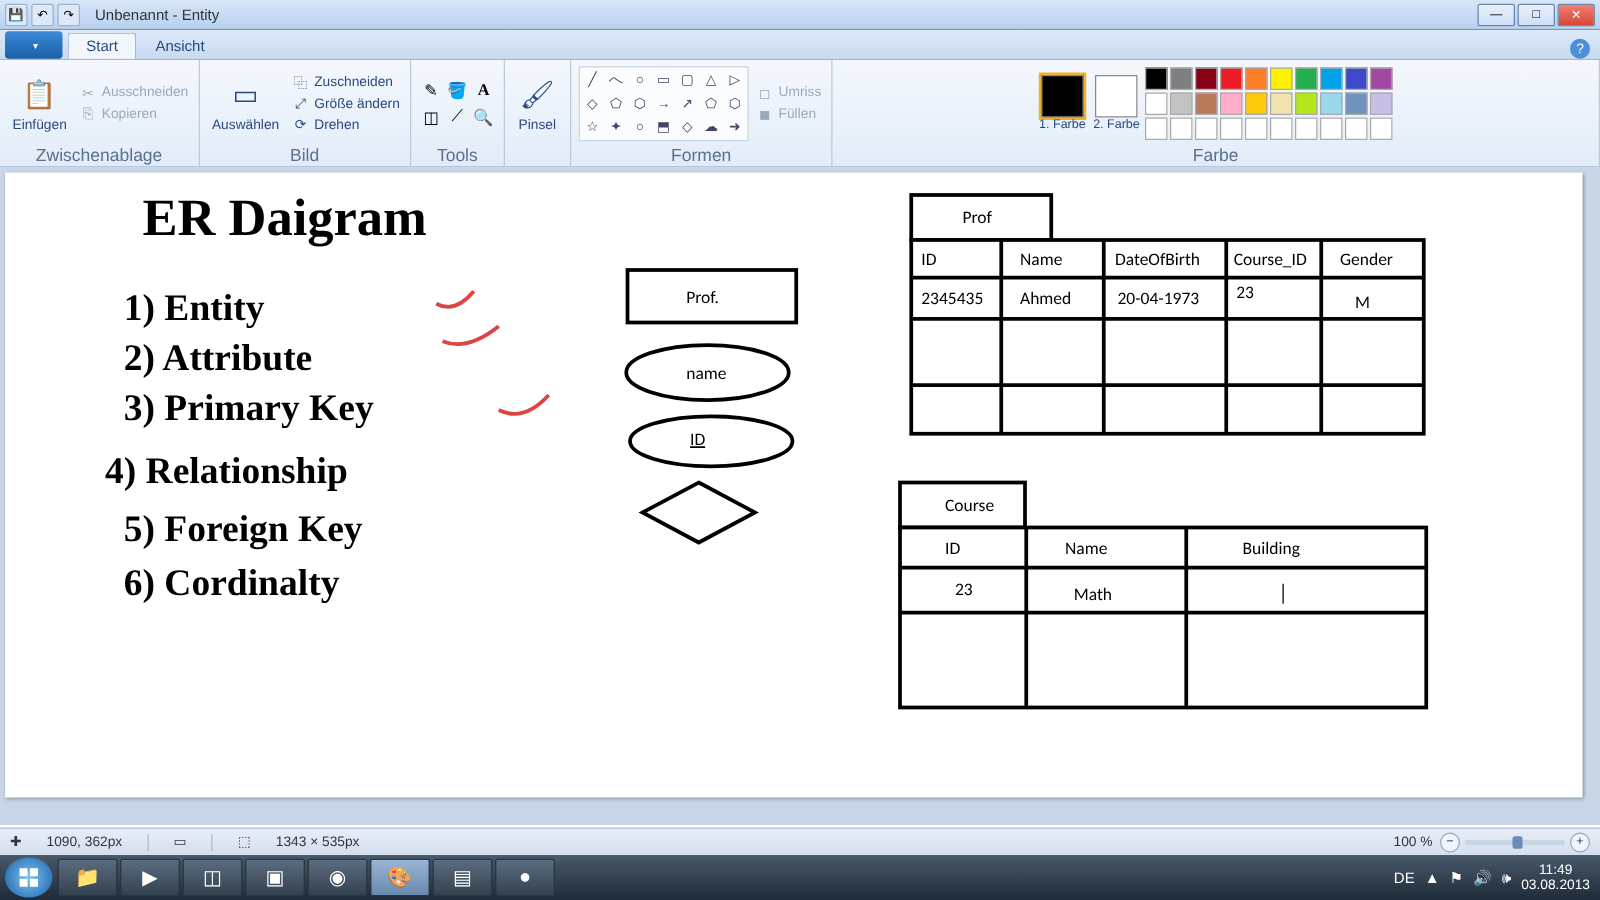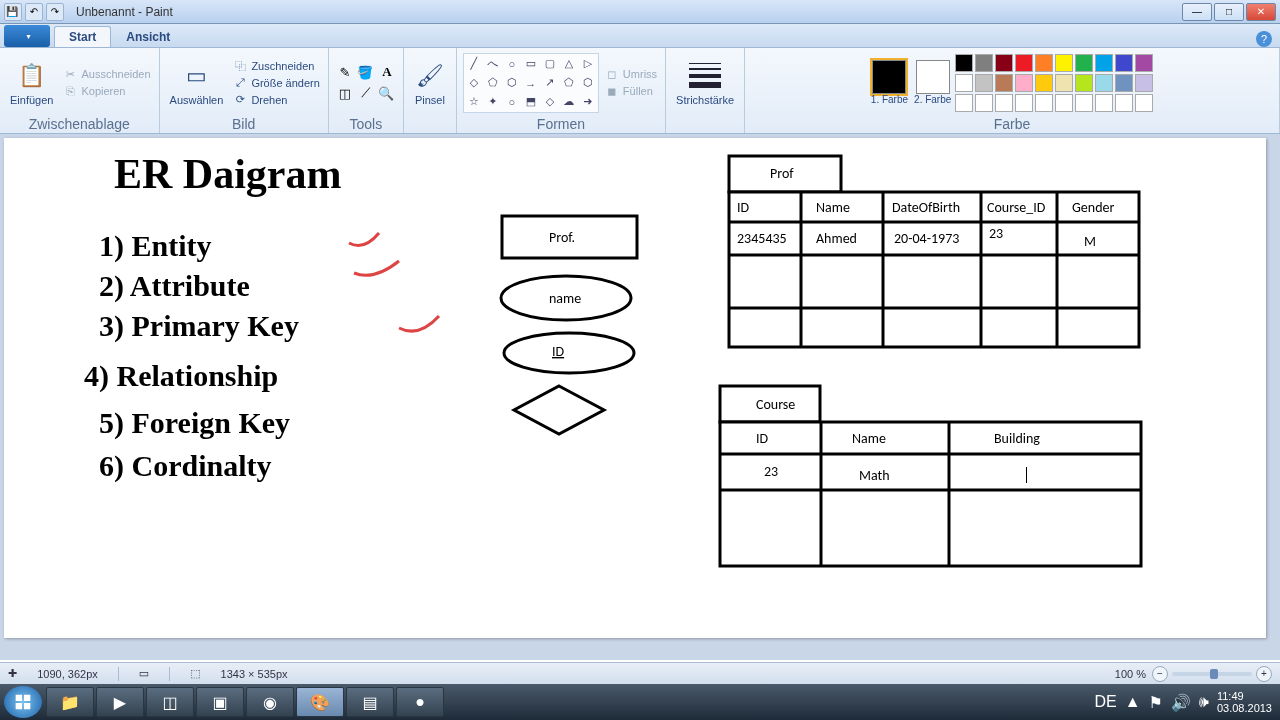--- a/index.html
+++ b/index.html
@@ -11,21 +11,21 @@
 .titlebar .qat-icon { width:18px; height:18px; background:#dde9f7; border:1px solid #9cb4d3; border-radius:2px; display:flex; align-items:center; justify-content:center; font-size:10px;}
 .titlebar .title { margin-left:12px; font-size:12px; color:#333;}
 .titlebar .winbtns { margin-left:auto; display:flex;}
 .winbtn { width:30px; height:18px; border:1px solid #6b88ab; margin-left:2px; display:flex; align-items:center; justify-content:center; font-size:10px; background:linear-gradient(#e8f0fb,#cce0f6); border-radius:2px;}
 .winbtn.close { background:linear-gradient(#f08070,#d64838); color:#fff;}
 
 
 .ribbon-tabs { height:24px; background:linear-gradient(#dce9f8,#c8daf0); display:flex; align-items:flex-end; border-bottom:1px solid #9db7d4;}
 .file-btn { width:46px; height:22px; margin:0 4px; background:linear-gradient(#3b8ad8,#1a5fa8); border-radius:3px; display:flex; align-items:center; justify-content:center; color:#fff; font-size:11px;}
 .file-btn::after{content:"▾"; font-size:8px; margin-left:3px;}
-.tab { padding:3px 14px; font-size:12px; color:#2a4a80; background:transparent; border:1px solid transparent; border-bottom:none; border-radius:3px 3px 0 0;font-weight:bold;}
+.tab { padding:3px 14px; font-size:12px; color:#2a4a80; background:transparent; border:1px solid transparent; border-bottom:none; border-radius:3px 3px 0 0;}
 .tab.active { background:#f3f7fc; border-color:#9db7d4;}
 .help-icon{ margin-left:auto; margin-right:8px; width:16px; height:16px; border-radius:50%; background:#4a90d9; color:#fff; font-size:11px; display:flex; align-items:center; justify-content:center;}
 
 
 .ribbon { height:86px; background:linear-gradient(#f4f8fd,#e2ecf8); border-bottom:1px solid #9db7d4; display:flex;}
 .group { border-right:1px solid #b8ccde; padding:2px 6px 1px; display:flex; flex-direction:column; align-items:center; justify-content:space-between;}
 .group-content{ display:flex; align-items:center; gap:4px; flex:1;}
 .group-label{ font-size:14px; color:#5a7090; margin-top:1px; text-align:center;}
 .big-btn{ display:flex; flex-direction:column; align-items:center; gap:2px; padding:2px 4px; font-size:11px; color:#2a4a80;}
 .big-btn .icon{ width:32px; height:32px; display:flex; align-items:center; justify-content:center; font-size:22px;}
@@ -68,33 +68,33 @@
 .zoom-thumb{ position:absolute; left:38px; top:-3px; width:8px; height:10px; background:#6a8ab8; border-radius:2px;}
 
 
 .taskbar{ position:absolute; left:0; right:0; bottom:0; height:36px; background:linear-gradient(#4a5a6a,#1e2a38); display:flex; align-items:center; padding:0 4px;}
 .start{ width:38px; height:32px; border-radius:50%; background:radial-gradient(circle,#7cc3f0,#1a5fa8); display:flex; align-items:center; justify-content:center;}
 .start svg{width:22px;height:22px;}
 .task-items{ display:flex; gap:2px; margin-left:4px;}
 .task-item{ width:48px; height:30px; background:linear-gradient(#5a6c80,#34424f); border:1px solid #2a3642; border-radius:2px; display:flex; align-items:center; justify-content:center; font-size:16px; color:#fff;}
 .task-item.active{ background:linear-gradient(#9ab5d5,#6889ae);}
 .tray{ margin-left:auto; display:flex; align-items:center; gap:8px; color:#fff; font-size:11px; padding-right:4px;}
-.tray .clock{ text-align:left; line-height:1.1;}
-.tray-icon { font-size:16px;}
+.tray .clock{ text-align:center; line-height:1.1;}
+.tray-icon { font-size:12px;}
 </style>
 </head>
 <body>
 
 <div class="titlebar">
   <div class="qat">
     <div class="qat-icon">💾</div>
     <div class="qat-icon">↶</div>
     <div class="qat-icon">↷</div>
   </div>
-  <div class="title">Unbenannt - Paint</div>
+  <div class="title">Unbenannt - Entity</div>
   <div class="winbtns">
     <div class="winbtn">—</div>
     <div class="winbtn">□</div>
     <div class="winbtn close">✕</div>
   </div>
 </div>
 
 <div class="ribbon-tabs">
   <div class="file-btn"></div>
   <div class="tab active">Start</div>
@@ -203,34 +203,20 @@
           </div>
         <div class="small-cmd">
             <span class="icon">◼</span>
             <span>Füllen</span>
           </div>
       </div>
     </div>
     <div class="group-label">Formen</div>
   </div>
 
-  <div class="group">
-    <div class="group-content">
-      <div class="big-btn">
-        <div class="stroke-preview">
-            <div></div>
-            <div></div>
-            <div></div>
-            <div></div>
-          </div>
-        <span>Strichstärke</span>
-      </div>
-    </div>
-    <div class="group-label">&nbsp;</div>
-  </div>
 
   <div class="group" style="flex:1;">
     <div class="group-content">
       <div class="color-wells">
         <div class="well active">
             <div class="sw" style="background:#000;"></div>
             <span>1. Farbe</span>
           </div>
         <div class="well">
             <div class="sw" style="background:#fff;"></div>

